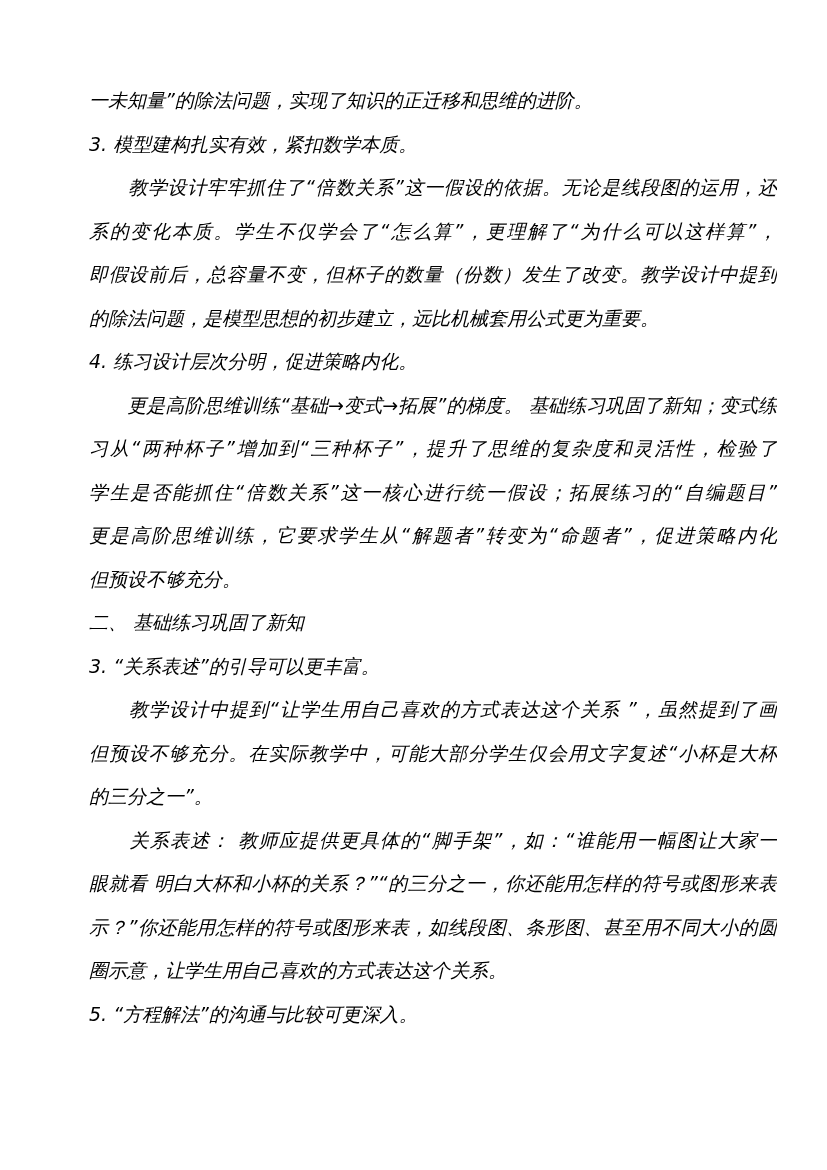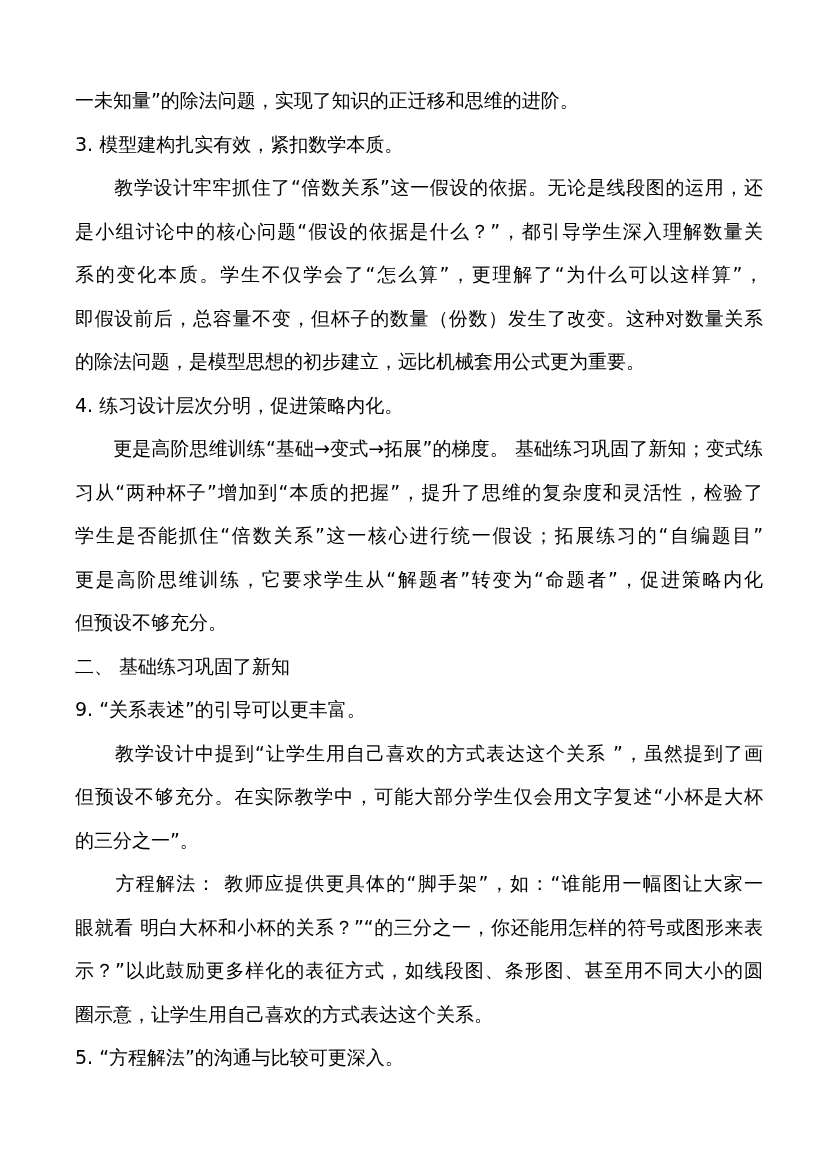--- a/index.html
+++ b/index.html
@@ -14,23 +14,24 @@
     overflow: hidden;
   }
   .page {
     position: relative;
     width: 827px;
     height: 1170px;
     background: var(--bg, #ffffff);
   }
   .content {
     position: absolute;
-    left: 75px;
+    left: 89px;
     top: 79px;
     width: 688px;
+    font-style: italic;
   }
   .line {
     font-family: "DejaVu Sans", "Liberation Sans", sans-serif;
     font-size: 19px;
     line-height: 43.5px;
     height: 43.5px;
     max-height: 43.5px;
     overflow: hidden;
     color: var(--text, #000000);
     white-space: pre-wrap;
@@ -42,34 +43,33 @@
   }
 </style>
 </head>
 <body>
 
 <div class="page">
   <div class="content">
     <div class="line">一未知量”的除法问题，实现了知识的正迁移和思维的进阶。</div>
     <div class="line">3. 模型建构扎实有效，紧扣数学本质。</div>
     <div class="line fill">　　教学设计牢牢抓住了“倍数关系”这一假设的依据。无论是线段图的运用，还</div>
-    <div class="line fill">是小组讨论中的核心问题“假设的依据是什么？”，都引导学生深入理解数量关</div>
     <div class="line fill">系的变化本质。学生不仅学会了“怎么算”，更理解了“为什么可以这样算”，</div>
-    <div class="line fill">即假设前后，总容量不变，但杯子的数量（份数）发生了改变。这种对数量关系</div>
+    <div class="line fill">即假设前后，总容量不变，但杯子的数量（份数）发生了改变。教学设计中提到</div>
     <div class="line">的除法问题，是模型思想的初步建立，远比机械套用公式更为重要。</div>
     <div class="line">4. 练习设计层次分明，促进策略内化。</div>
     <div class="line fill">　　更是高阶思维训练“基础→变式→拓展”的梯度。 基础练习巩固了新知；变式练</div>
-    <div class="line fill">习从“两种杯子”增加到“本质的把握”，提升了思维的复杂度和灵活性，检验了</div>
+    <div class="line fill">习从“两种杯子”增加到“三种杯子”，提升了思维的复杂度和灵活性，检验了</div>
     <div class="line fill">学生是否能抓住“倍数关系”这一核心进行统一假设；拓展练习的“自编题目”</div>
     <div class="line fill">更是高阶思维训练，它要求学生从“解题者”转变为“命题者”，促进策略内化</div>
     <div class="line">但预设不够充分。</div>
     <div class="line">二、 基础练习巩固了新知</div>
-    <div class="line">9. “关系表述”的引导可以更丰富。</div>
+    <div class="line">3. “关系表述”的引导可以更丰富。</div>
     <div class="line fill">　　教学设计中提到“让学生用自己喜欢的方式表达这个关系 ”，虽然提到了画图，</div>
     <div class="line fill">但预设不够充分。在实际教学中，可能大部分学生仅会用文字复述“小杯是大杯</div>
     <div class="line">的三分之一”。</div>
-    <div class="line fill">　　方程解法： 教师应提供更具体的“脚手架”，如：“谁能用一幅图让大家一</div>
+    <div class="line fill">　　关系表述： 教师应提供更具体的“脚手架”，如：“谁能用一幅图让大家一</div>
     <div class="line fill">眼就看 明白大杯和小杯的关系？”“的三分之一，你还能用怎样的符号或图形来表</div>
-    <div class="line fill">示？”以此鼓励更多样化的表征方式，如线段图、条形图、甚至用不同大小的圆</div>
+    <div class="line fill">示？”你还能用怎样的符号或图形来表，如线段图、条形图、甚至用不同大小的圆</div>
     <div class="line">圈示意，让学生用自己喜欢的方式表达这个关系。</div>
     <div class="line">5. “方程解法”的沟通与比较可更深入。</div>
   </div>
 </div>
 
 </body></html>

